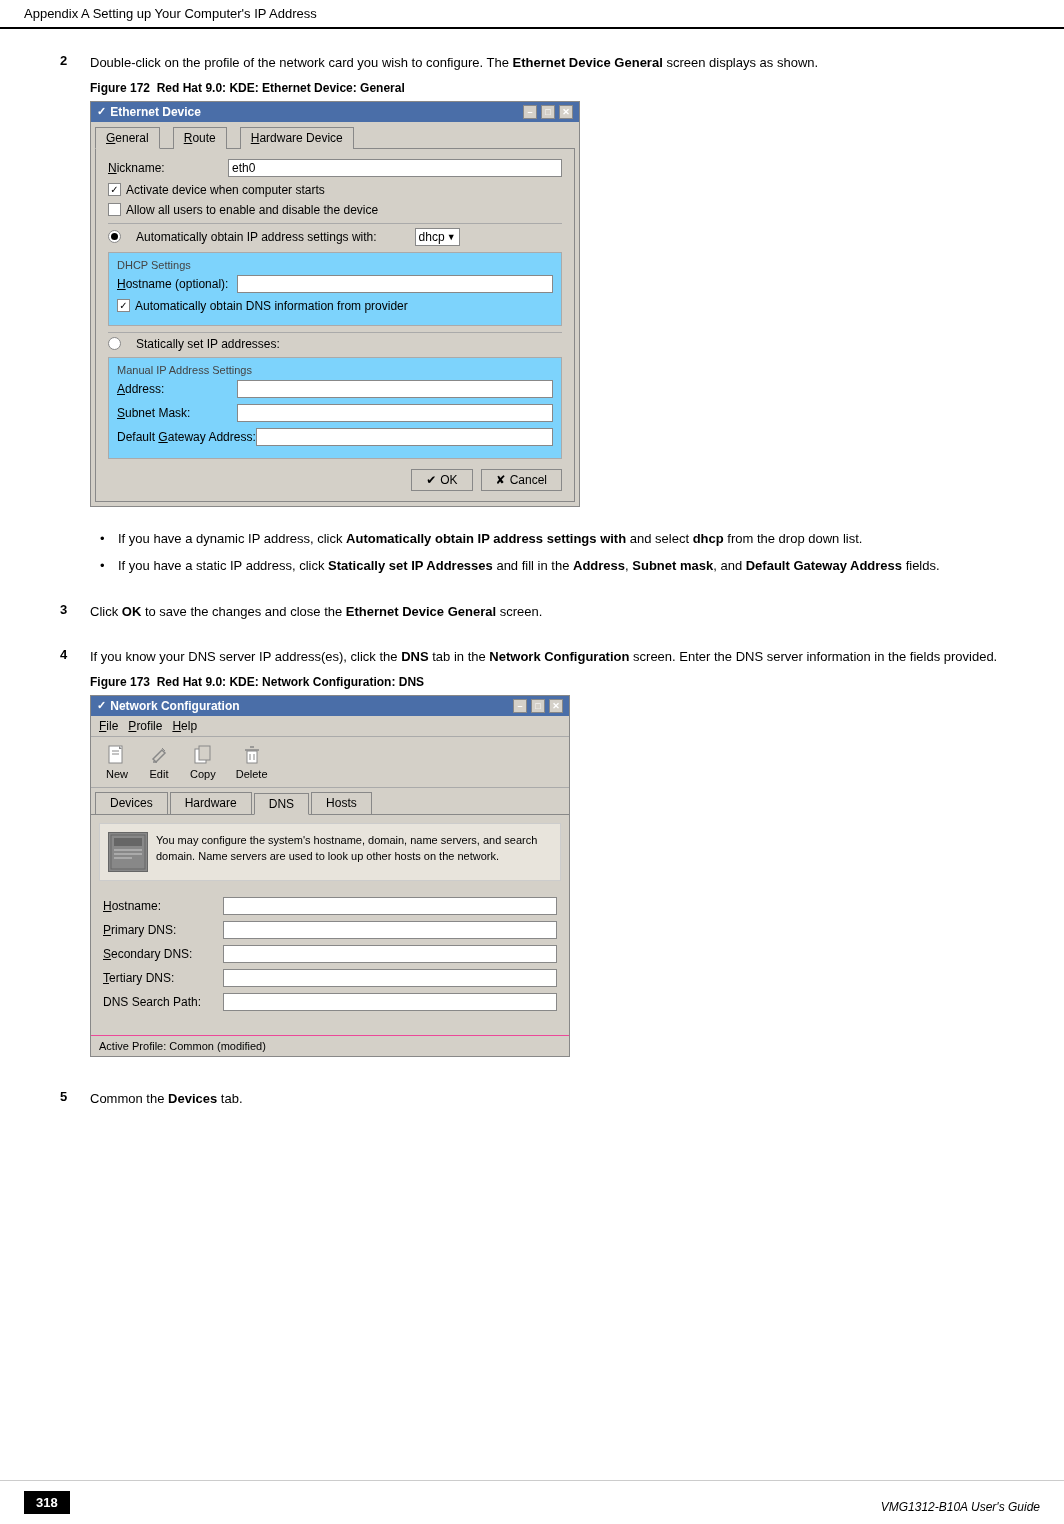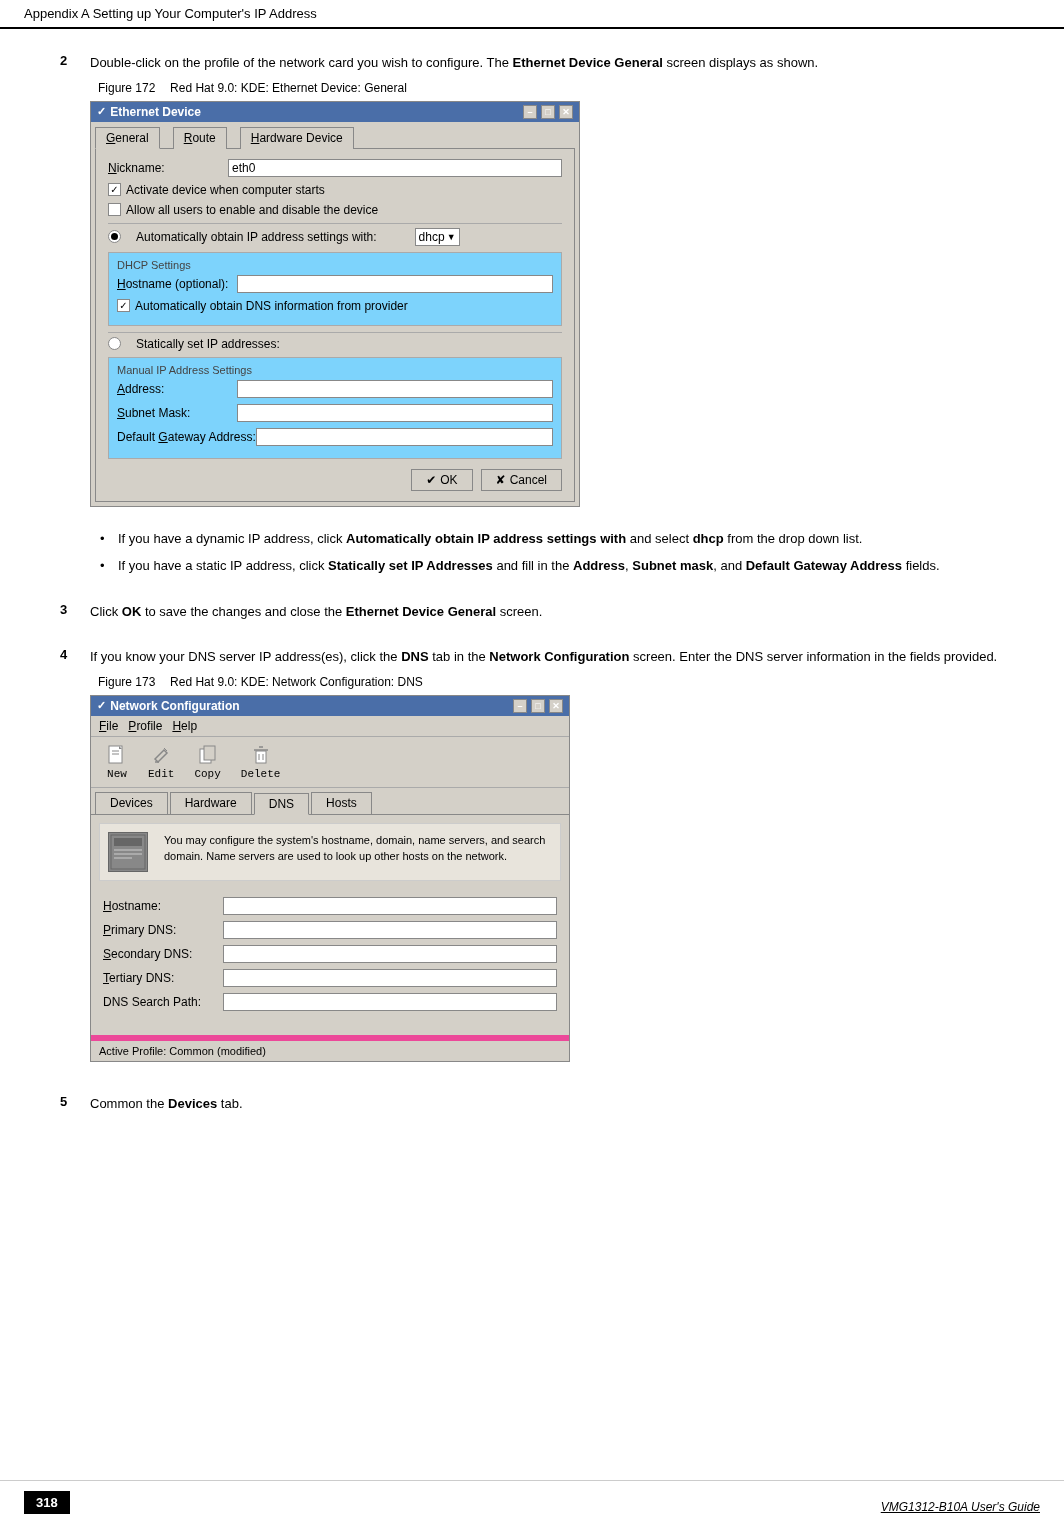--- a/index.html
+++ b/index.html
@@ -45,21 +45,21 @@
       font-size: 13px;
       line-height: 1.5;
       margin-bottom: 8px;
     }
     .bold { font-weight: bold; }
 
     .figure-label {
       font-size: 12px;
       margin-bottom: 6px;
     }
-    .figure-label span { font-weight: normal; margin-left: 8px; }
+    .figure-label span { font-weight: bold; }
 
     
     .window {
       border: 1px solid #888;
       background: #d4d0c8;
       display: inline-block;
       margin-bottom: 14px;
       font-size: 12px;
     }
     .window-titlebar {
@@ -277,21 +277,20 @@
     }
     .toolbar-btn {
       display: flex;
       flex-direction: column;
       align-items: center;
       padding: 2px 8px;
       border: 1px solid transparent;
       cursor: pointer;
       font-size: 11px;
       gap: 2px;
-      font-family: Liberation Mono, monospace;
     }
     .toolbar-icon {
       width: 22px;
       height: 22px;
       background: #d4d0c8;
       display: flex;
       align-items: center;
       justify-content: center;
       font-size: 14px;
     }
@@ -314,21 +313,21 @@
     .ntab.active {
       background: #d4d0c8;
       border-bottom: 1px solid #d4d0c8;
       z-index: 2;
       position: relative;
       top: 1px;
     }
 
     .netconfig-info-box {
       display: flex;
-      gap: 16px;
+      gap: 8px;
       padding: 8px;
       margin: 8px;
       border: 1px solid #ccc;
       background: #e8e4dc;
       font-size: 11px;
       line-height: 1.5;
     }
     .info-icon {
       width: 40px;
       height: 40px;
@@ -339,21 +338,21 @@
       align-items: center;
       justify-content: center;
       font-size: 18px;
     }
 
     .netconfig-content {
       padding: 8px 12px;
     }
 
     .netconfig-status {
-      border-top: 6px solid #ec4899;
+      border-top: 1px solid #ec4899;
       padding: 4px 8px;
       font-size: 11px;
       background: #d4d0c8;
       margin-top: 10px;
     }
 
     .page-footer {
       display: flex;
       justify-content: space-between;
       align-items: flex-end;
@@ -369,21 +368,20 @@
     .page-number-box {
       background: #000;
       color: #fff;
       padding: 4px 12px;
       font-size: 13px;
       font-weight: bold;
     }
     .footer-right {
       font-size: 12px;
       font-style: italic;
-      text-decoration: underline;
     }
   </style>
 </head>
 <body>
 
 <div class="page-header">
   <span class="page-header-title">Appendix A Setting up Your Computer's IP Address</span>
 </div>
 
 <div class="page-body">

